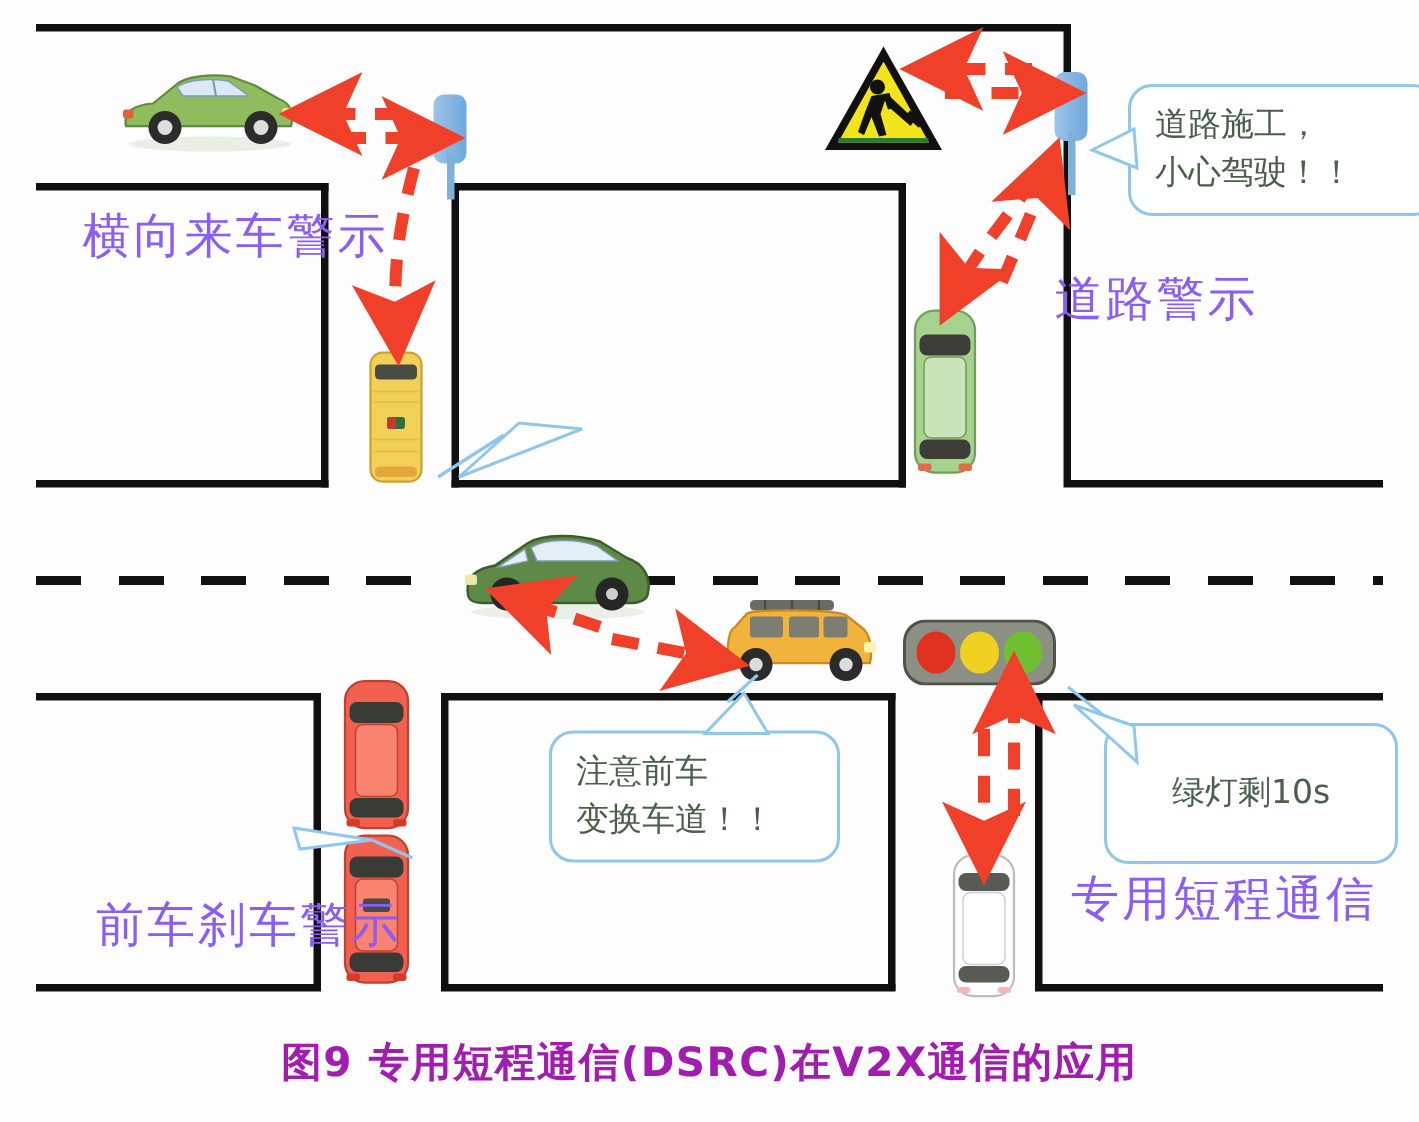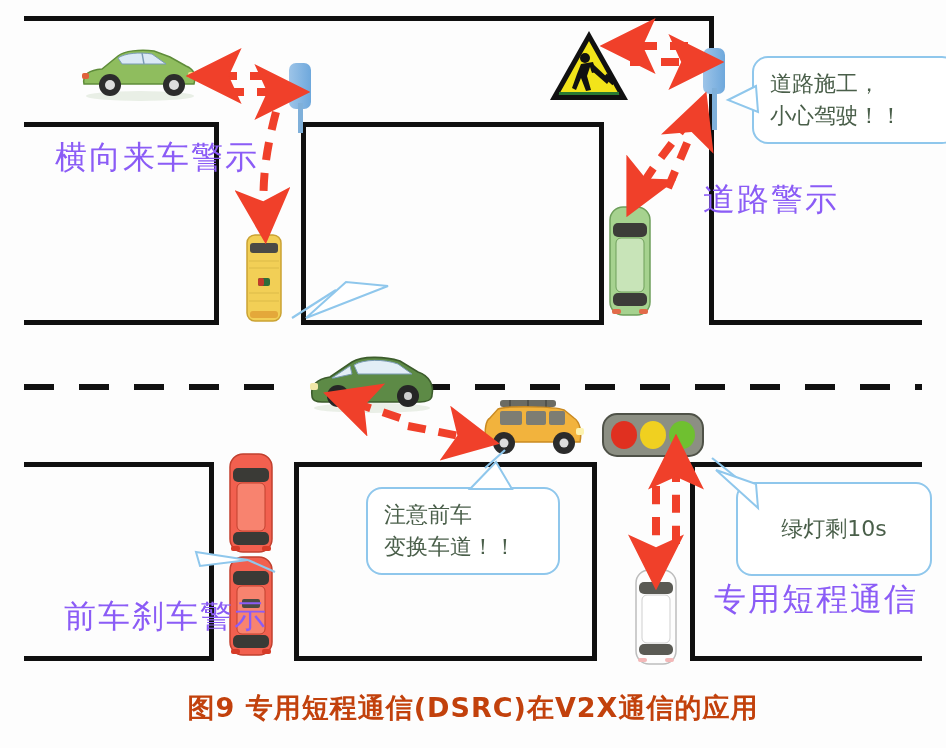--- a/index.html
+++ b/index.html
@@ -32,21 +32,21 @@
   .rsu .pole{position:absolute;left:9px;top:40px;width:5px;background:#7fb0da;}
 
   
   .arrows{position:absolute;left:0;top:0;width:946px;height:686px;pointer-events:none;}
 
   
   .veh{position:absolute;}
 
   
   #caption{position:absolute;left:0;top:690px;width:946px;text-align:center;
-     font-size:27px;font-weight:bold;color:#c2410c;letter-spacing:1px;
+     font-size:27px;font-weight:bold;color:#a21caf;letter-spacing:1px;
      font-family:"DejaVu Sans","Liberation Sans",sans-serif;}
 
   .warn-sign{position:absolute;}
 </style>
 </head>
 <body>
 
 <div id="figure">
 
   <div id="scene">

